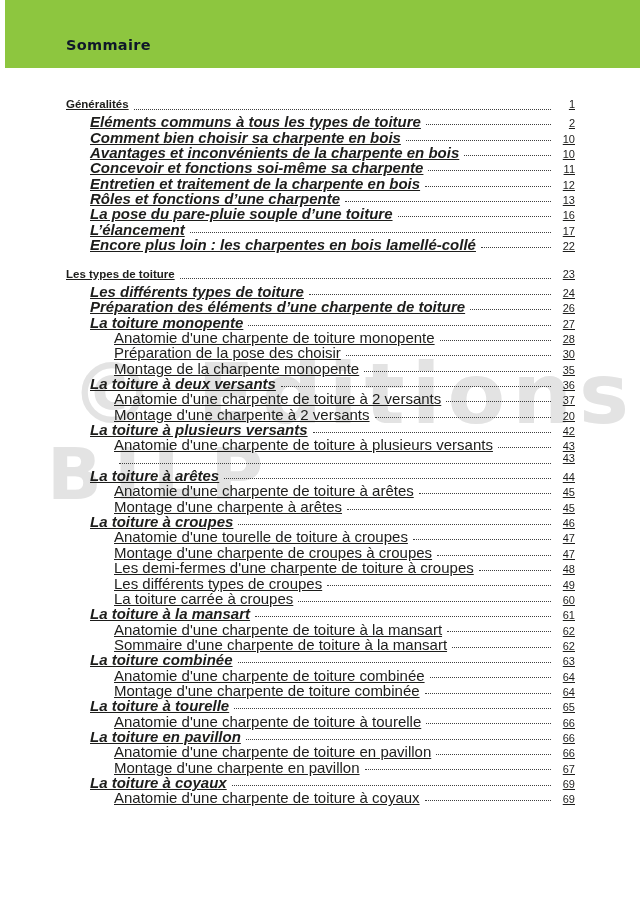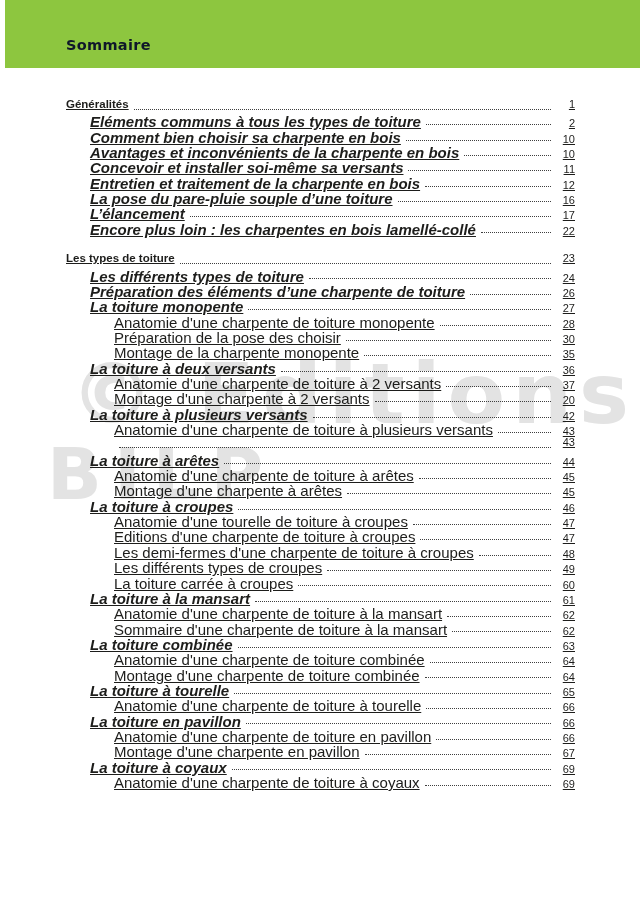--- a/index.html
+++ b/index.html
@@ -84,28 +84,33 @@
       <span class="label">Comment bien choisir sa charpente en bois</span>
       <span class="leader"></span>
       <span class="page">10</span>
     </div>
     <div class="row level-2">
       <span class="label">Avantages et inconvénients de la charpente en bois</span>
       <span class="leader"></span>
       <span class="page">10</span>
     </div>
     <div class="row level-2">
-      <span class="label">Concevoir et installer soi-même sa versants</span>
+      <span class="label">Concevoir et fonctions soi-même sa charpente</span>
       <span class="leader"></span>
       <span class="page">11</span>
     </div>
     <div class="row level-2">
       <span class="label">Entretien et traitement de la charpente en bois</span>
       <span class="leader"></span>
       <span class="page">12</span>
+    </div>
+    <div class="row level-2">
+      <span class="label">Rôles et fonctions d’une charpente</span>
+      <span class="leader"></span>
+      <span class="page">13</span>
     </div>
     <div class="row level-2">
       <span class="label">La pose du pare-pluie souple d’une toiture</span>
       <span class="leader"></span>
       <span class="page">16</span>
     </div>
     <div class="row level-2">
       <span class="label">L’élancement</span>
       <span class="leader"></span>
       <span class="page">17</span>
@@ -198,21 +203,21 @@
       <span class="label">La toiture à croupes</span>
       <span class="leader"></span>
       <span class="page">46</span>
     </div>
     <div class="row level-3">
       <span class="label">Anatomie d'une tourelle de toiture à croupes</span>
       <span class="leader"></span>
       <span class="page">47</span>
     </div>
     <div class="row level-3">
-      <span class="label">Editions d'une charpente de toiture à croupes</span>
+      <span class="label">Montage d'une charpente de croupes à croupes</span>
       <span class="leader"></span>
       <span class="page">47</span>
     </div>
     <div class="row level-3">
       <span class="label">Les demi-fermes d'une charpente de toiture à croupes</span>
       <span class="leader"></span>
       <span class="page">48</span>
     </div>
     <div class="row level-3">
       <span class="label">Les différents types de croupes</span>

